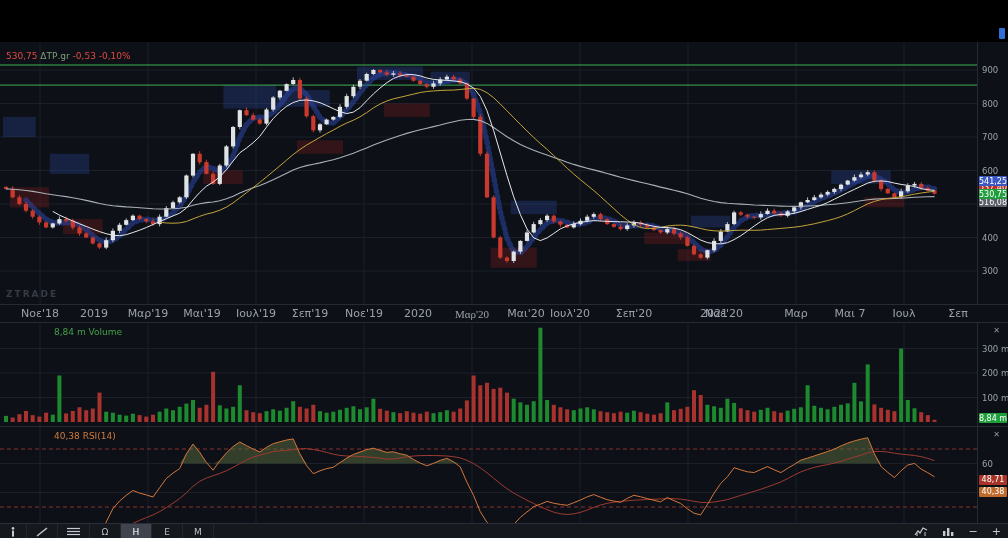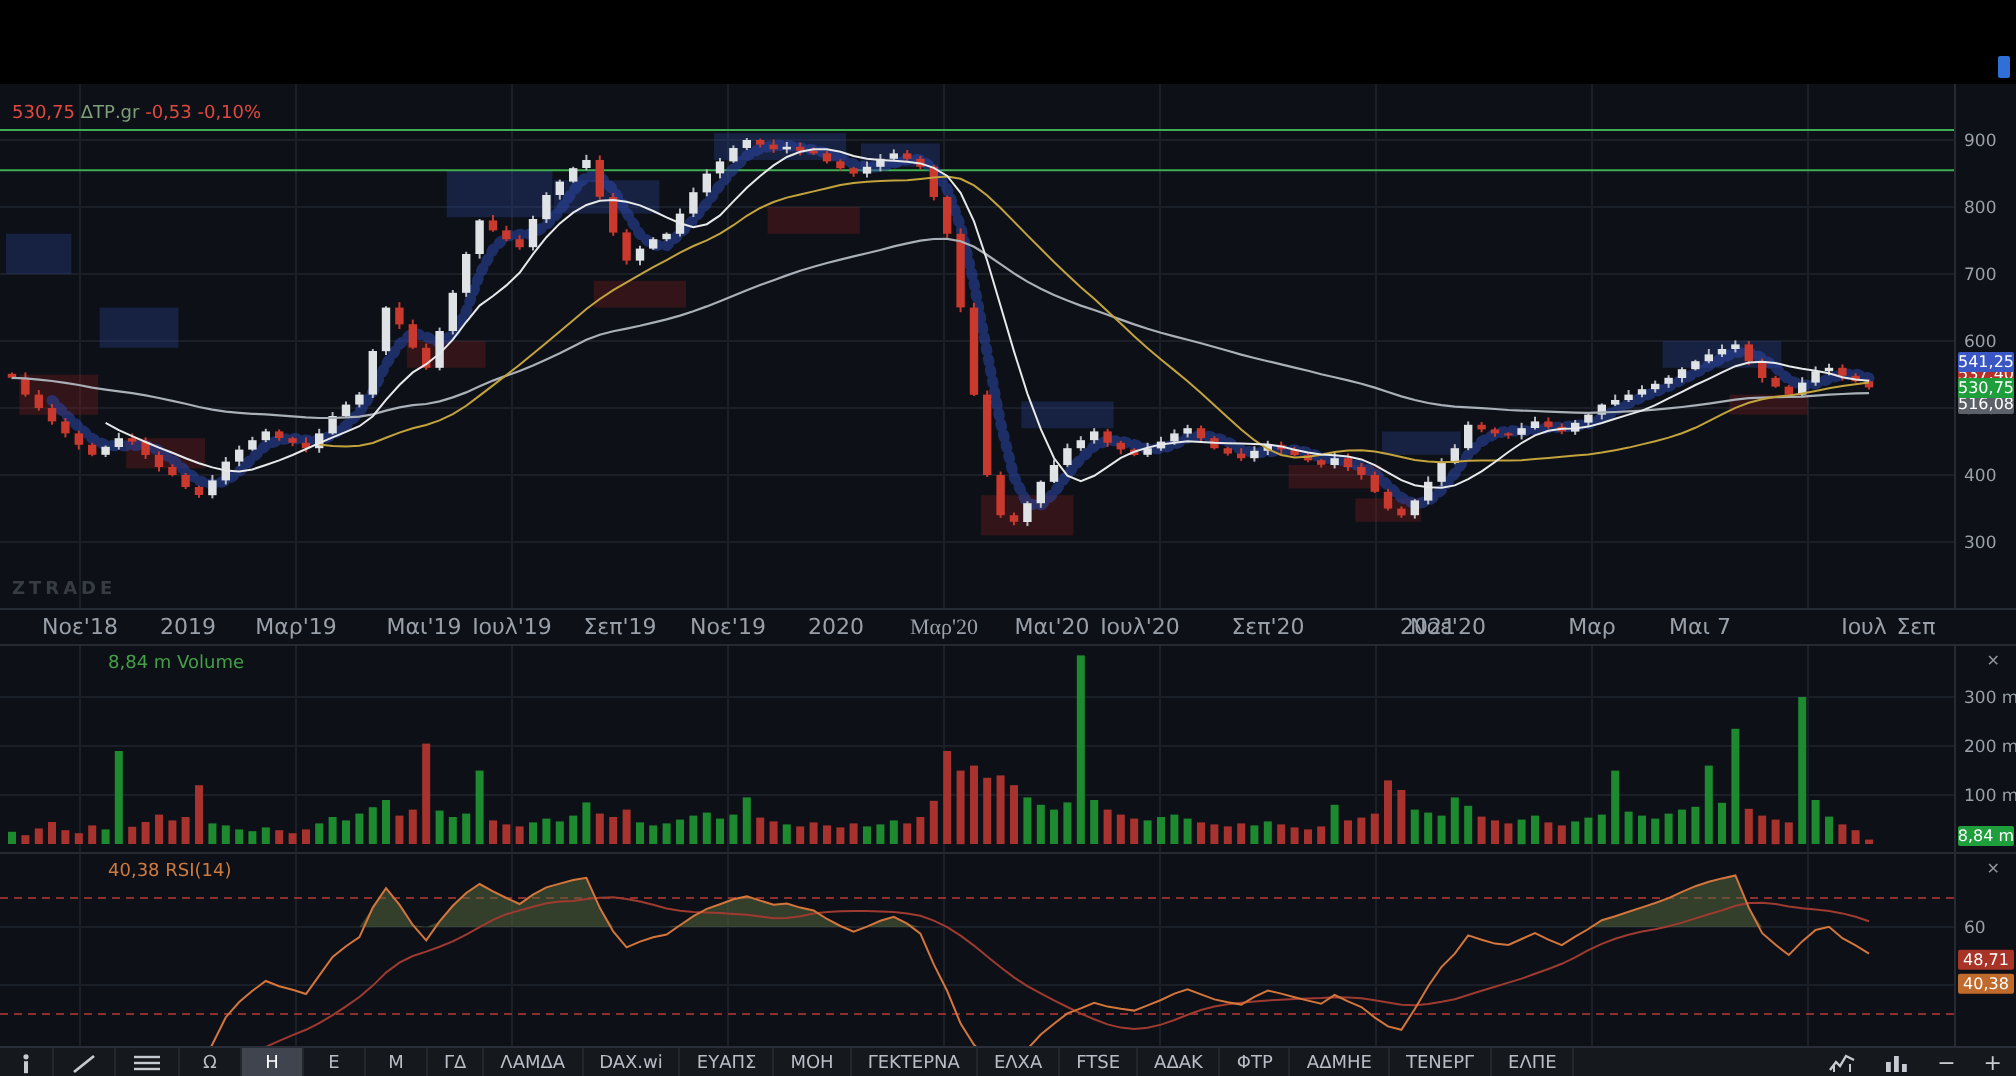--- a/index.html
+++ b/index.html
@@ -389,34 +389,34 @@
   <tspan fill="#e0493f">530,75 </tspan><tspan fill="#7f9f7a">ΔΤΡ.gr </tspan>
   <tspan fill="#e0493f">-0,53 -0,10%</tspan></text>
       <text class="watermark" x="6" y="255">ZTRADE</text>
     </svg>
 </div>
 
 <div class="panel" id="xaxis-strip">
     <span class="xlabel" style="left: 40px;">Νοε'18</span>
     <span class="xlabel" style="left: 94px;">2019</span>
     <span class="xlabel" style="left: 148px;">Μαρ'19</span>
-    <span class="xlabel" style="left: 212px;">Μαι'19</span>
+    <span class="xlabel" style="left: 202px;">Μαι'19</span>
     <span class="xlabel" style="left: 256px;">Ιουλ'19</span>
     <span class="xlabel" style="left: 310px;">Σεπ'19</span>
     <span class="xlabel" style="left: 364px;">Νοε'19</span>
     <span class="xlabel" style="left: 418px;">2020</span>
     <span class="xlabel" style="left: 472px; font-family: Liberation Serif, serif;">Μαρ'20</span>
     <span class="xlabel" style="left: 526px;">Μαι'20</span>
     <span class="xlabel" style="left: 570px;">Ιουλ'20</span>
     <span class="xlabel" style="left: 634px;">Σεπ'20</span>
     <span class="xlabel" style="left: 724px;">Νοε'20</span>
     <span class="xlabel" style="left: 714px;">2021</span>
     <span class="xlabel" style="left: 796px;">Μαρ</span>
     <span class="xlabel" style="left: 850px;">Μαι 7</span>
-    <span class="xlabel" style="left: 904px; margin-left: 28px;">Ιουλ</span>
+    <span class="xlabel" style="left: 904px;">Ιουλ</span>
     <span class="xlabel" style="left: 958px;">Σεπ</span>
   </div>
 
 <div class="panel" id="volume-panel">
   <svg id="vol-svg" width="1008" height="104">
       <line class="grid" x1="40" x2="40" y1="0" y2="104"></line>
       <line class="grid" x1="148" x2="148" y1="0" y2="104"></line>
       <line class="grid" x1="256" x2="256" y1="0" y2="104"></line>
       <line class="grid" x1="364" x2="364" y1="0" y2="104"></line>
       <line class="grid" x1="472" x2="472" y1="0" y2="104"></line>
@@ -642,35 +642,20 @@
           <line x1="0" y1="7.5" x2="13" y2="7.5"></line>
         </g>
       </svg>
   </div>
   <div id="tf-holder" style="display:flex;">
       <div class="tb-item tb-tf">Ω</div>
       <div class="tb-item tb-tf active">Η</div>
       <div class="tb-item tb-tf">Ε</div>
       <div class="tb-item tb-tf">Μ</div>
     </div>
-  <div id="tab-holder" style="display:flex;">
-      <div class="tb-item">ΓΔ</div>
-      <div class="tb-item">ΛΑΜΔΑ</div>
-      <div class="tb-item">DAX.wi</div>
-      <div class="tb-item">ΕΥΑΠΣ</div>
-      <div class="tb-item">ΜΟΗ</div>
-      <div class="tb-item">ΓΕΚΤΕΡΝΑ</div>
-      <div class="tb-item">ΕΛΧΑ</div>
-      <div class="tb-item">FTSE</div>
-      <div class="tb-item">ΑΔΑΚ</div>
-      <div class="tb-item">ΦΤΡ</div>
-      <div class="tb-item">ΑΔΜΗΕ</div>
-      <div class="tb-item">ΤΕΝΕΡΓ</div>
-      <div class="tb-item">ΕΛΠΕ</div>
-    </div>
   <div class="tb-item tb-spacer"></div>
   <div class="tb-item tb-right">
     <svg width="14" height="11">
         <polyline points="1,9 4,5 6,7 9,2 13,4" fill="none" stroke="#c6cad1" stroke-width="1.2"></polyline>
         <line x1="3" y1="10" x2="3" y2="7" stroke="#c6cad1"></line>
         <line x1="11" y1="10" x2="11" y2="6" stroke="#c6cad1"></line>
       </svg>
   </div>
   <div class="tb-item tb-right">
     <svg width="13" height="11">

